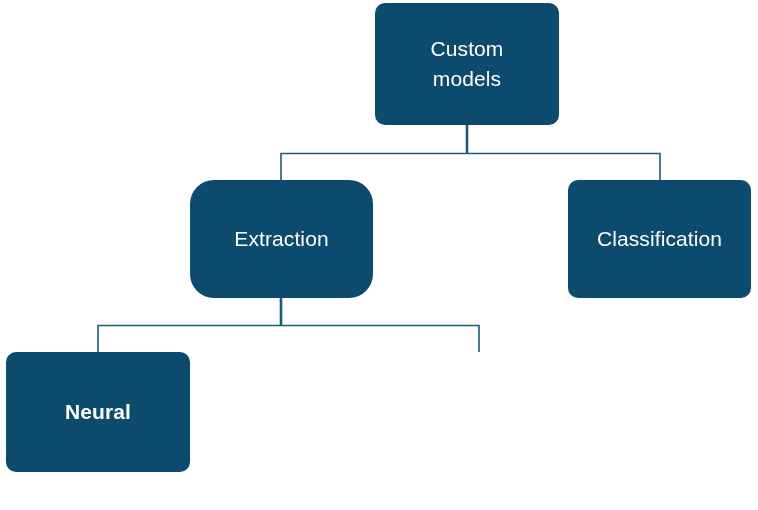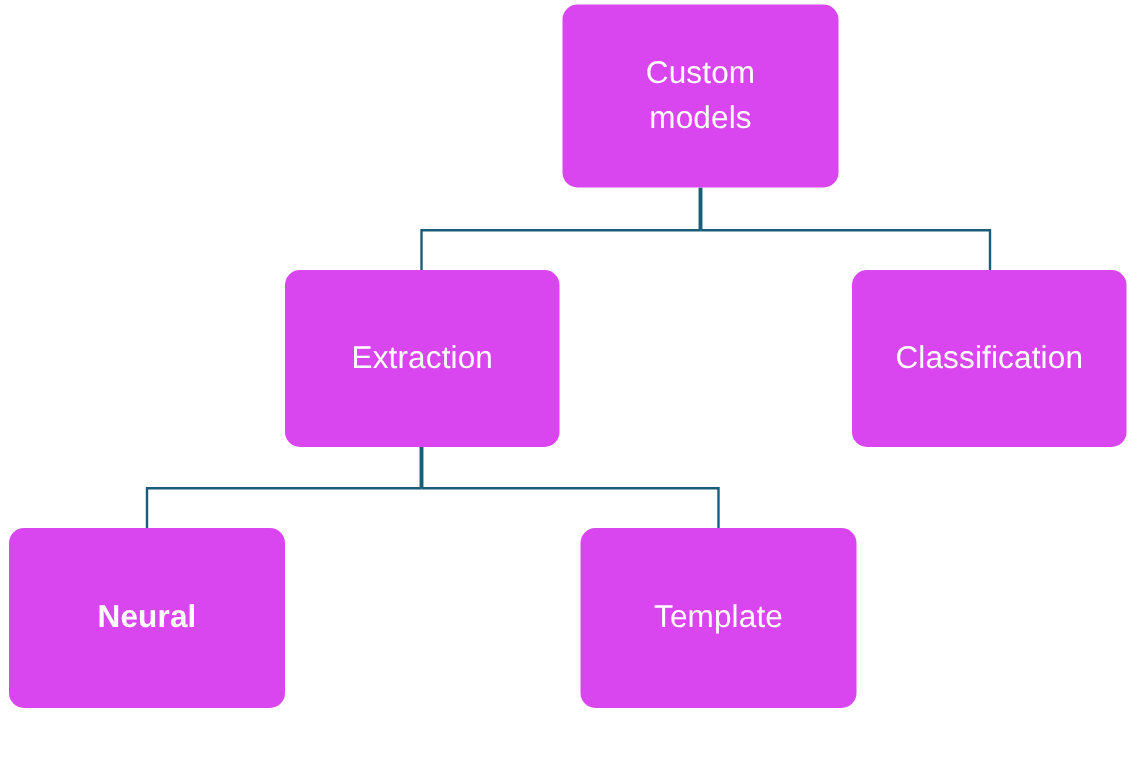--- a/index.html
+++ b/index.html
@@ -15,21 +15,21 @@
   }
   #diagram-canvas {
     position: relative;
     width: 758px;
     height: 510px;
     background: #ffffff;
   }
   .node {
     position: absolute;
     box-sizing: border-box;
-    background: #d946ef;
+    background: #0c4a6e;
     border-radius: 10px;
     display: flex;
     align-items: center;
     justify-content: center;
     text-align: center;
     color: #ffffff;
     font-size: 21px;
     line-height: 30px;
     font-weight: 400;
     letter-spacing: 0.1px;
@@ -42,20 +42,21 @@
     top: 3px;
     width: 184px;
     height: 122px;
   }
   
   #node-extraction {
     left: 190px;
     top: 180px;
     width: 183px;
     height: 118px;
+    border-radius: 24px;
   }
   #node-classification {
     left: 568px;
     top: 180px;
     width: 183px;
     height: 118px;
   }
   
   #node-neural {
     left: 6px;
@@ -110,15 +111,14 @@
 
   <div class="node" id="node-root">Custom
 models</div>
 
   <div class="node" id="node-extraction">Extraction</div>
 
   <div class="node" id="node-classification">Classification</div>
 
   <div class="node" id="node-neural">Neural</div>
 
-  <div class="node" id="node-template">Template</div>
 
 </div>
 
 </body></html>

